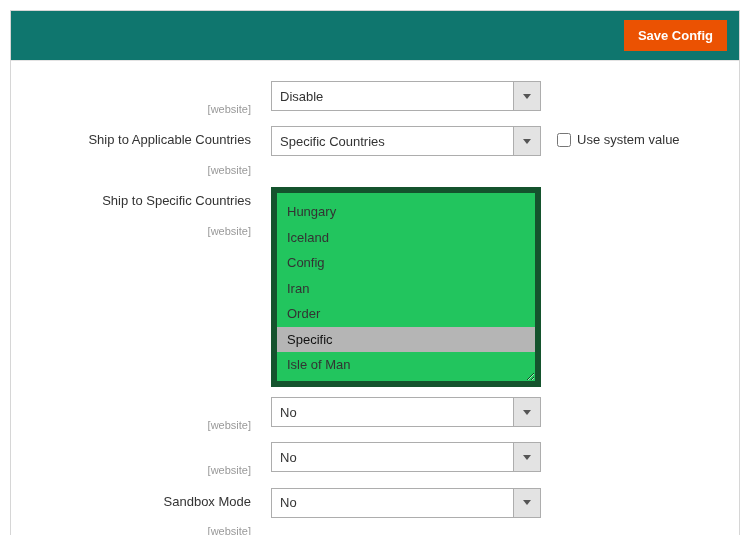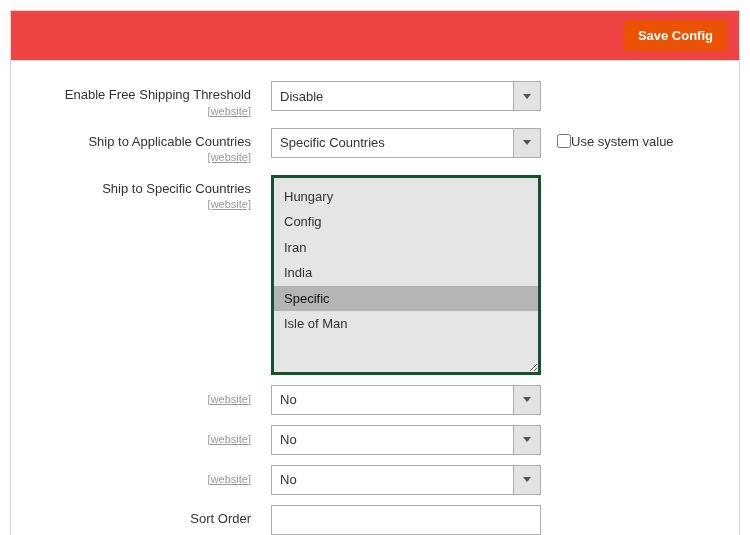--- a/index.html
+++ b/index.html
@@ -11,21 +11,21 @@
     padding: 10px;
   }
   .outer {
     width: 730px;
     border: 1px solid #d6d6d6;
     background: #fff;
     margin: 0 auto;
   }
   .topbar {
     height: 50px;
-    background: #ef4444;
+    background: #0f766e;
     border-bottom: 1px solid #e3e3e3;
     display: flex;
     justify-content: flex-end;
     align-items: center;
     padding: 0 12px;
   }
   .save-btn {
     background: #eb5202;
     color: #fff;
     font-weight: 600;
@@ -52,22 +52,21 @@
     font-size: 13px;
     color: #333;
     display: block;
     line-height: 1.2;
   }
   .label-col .scope {
     font-size: 11px;
     color: #999;
     display: block;
     line-height: 1.3;
-    margin-top: 1px;
-    text-decoration: underline;
+    margin-top: 15px;
   }
   .control-col {
     width: 270px;
   }
   .extra-col {
     width: 160px;
     padding-left: 16px;
     padding-top: 6px;
     display: flex;
     align-items: center;
@@ -113,40 +112,41 @@
     width: 100%;
     height: 30px;
     border: 1px solid #adadad;
     padding: 0 8px;
     font-size: 13px;
     color: #333;
   }
   .multiselect {
     width: 100%;
     height: 200px;
-    border: 3px solid #14532d;
-    background: #e5e5e5;
+    border: 6px solid #14532d;
+    background: #22c55e;
     overflow-y: scroll;
     padding: 6px 0;
     resize: both;
     position: relative;
   }
   .multiselect .opt {
     padding: 3px 10px;
     cursor: pointer;
     font-size: 13px;
     line-height: 1.5;
   }
   .multiselect .opt.selected {
     background: #b5b5b5;
     color: #111;
   }
   .checkbox-wrap {
     display: flex;
     align-items: center;
+    gap: 6px;
   }
   .checkbox-wrap input[type="checkbox"] {
     width: 14px;
     height: 14px;
     border: 1px solid #adadad;
     cursor: pointer;
   }
   .checkbox-wrap label {
     font-size: 13px;
     color: #333;
@@ -163,21 +163,20 @@
 <div class="outer">
 
   <div class="topbar">
     <button class="save-btn">Save Config</button>
   </div>
 
   <div class="form">
 
     <div class="row">
       <div class="label-col">
-        <span class="lbl">Enable Free Shipping Threshold</span>
         <span class="scope">[website]</span>
       </div>
       <div class="control-col">
         <div class="select-wrap">
           <select>
             <option>Disable</option>
           </select>
           <span class="arrow"></span>
         </div>
       </div>
@@ -207,23 +206,24 @@
 
     <div class="row">
       <div class="label-col">
         <span class="lbl">Ship to Specific Countries</span>
         <span class="scope">[website]</span>
       </div>
       <div class="control-col">
         <div class="multiselect" id="countries-list">
 
         <div class="opt">Hungary</div>
+            <div class="opt">Iceland</div>
             <div class="opt">Config</div>
             <div class="opt">Iran</div>
-            <div class="opt">India</div>
+            <div class="opt">Order</div>
             <div class="opt selected">Specific</div>
             <div class="opt">Isle of Man</div>
           </div>
       </div>
       <div class="extra-col"></div>
     </div>
 
     <div class="row">
       <div class="label-col">
         <span class="scope">[website]</span>
@@ -249,20 +249,21 @@
             <option>No</option>
           </select>
           <span class="arrow"></span>
         </div>
       </div>
       <div class="extra-col"></div>
     </div>
 
     <div class="row">
       <div class="label-col">
+        <span class="lbl">Sandbox Mode</span>
         <span class="scope">[website]</span>
       </div>
       <div class="control-col">
         <div class="select-wrap">
           <select>
             <option>No</option>
           </select>
           <span class="arrow"></span>
         </div>
       </div>

